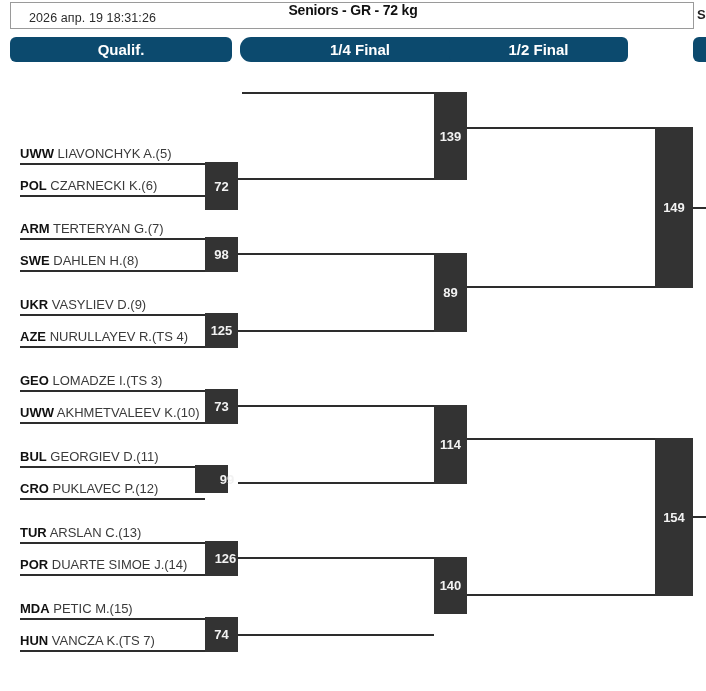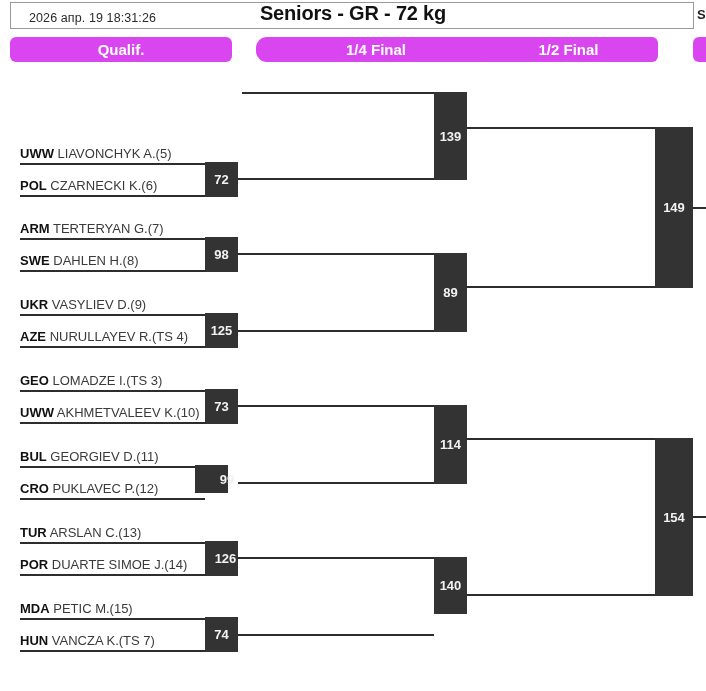--- a/index.html
+++ b/index.html
@@ -36,21 +36,21 @@
     font-size: 12.5px;
     color: #2b2b2b;
     letter-spacing: 0.1px;
     white-space: nowrap;
   }
   #evttitle {
     position: absolute;
     left: 0; top: 2px;
     width: 706px;
     text-align: center;
-    font-size: 20px;
+    font-size: 14px;
     font-weight: bold;
     color: #111111;
     letter-spacing: -0.2px;
     white-space: nowrap;
   }
   #rightcut {
     position: absolute;
     left: 697px; top: 7px;
     font-size: 13px;
     font-weight: bold;
@@ -58,34 +58,34 @@
     overflow: hidden;
     width: 9px;
     white-space: nowrap;
   }
 
   
   .roundbar {
     position: absolute;
     top: 37px;
     height: 25px;
-    background: #d946ef;
+    background: #0c4a6e;
     border-radius: 6px;
     color: #ffffff;
     font-size: 15px;
     font-weight: bold;
     text-align: center;
     line-height: 25px;
     white-space: nowrap;
     overflow: hidden;
     box-sizing: border-box;
   }
   #bar-qualif { left: 10px;  width: 222px; }
-  #bar-q      { left: 256px; width: 240px; border-radius: 11px; }
-  #bar-s      { left: 479px; width: 179px; }
+  #bar-q      { left: 240px; width: 240px; border-radius: 11px; }
+  #bar-s      { left: 449px; width: 179px; }
   #bar-f      { left: 693px; width: 60px; border-radius: 6px 0 0 6px; }
 
   
   #bracket {
     position: absolute;
     left: 0; top: 66px;
     width: 706px; height: 625px;
   }
 
   
@@ -144,21 +144,21 @@
   <div class="name" style="left:20px; top:80px;">
     <b>UWW</b> 
     <span>LIAVONCHYK A.(5)</span>
   </div>
   <div class="hline" style="left:20px; top:97px; width:185px;"></div>
   <div class="name" style="left:20px; top:112px;">
     <b>POL</b> 
     <span>CZARNECKI K.(6)</span>
   </div>
   <div class="hline" style="left:20px; top:129px; width:185px;"></div>
-  <div class="mnum" style="left:205px; top:96px; width:33px; height:35px;">72</div>
+  <div class="mnum" style="left:205px; top:96px; width:33px; height:48px;">72</div>
 
   <div class="name" style="left:20px; top:155px;">
     <b>ARM</b> 
     <span>TERTERYAN G.(7)</span>
   </div>
   <div class="hline" style="left:20px; top:172px; width:185px;"></div>
   <div class="name" style="left:20px; top:187px;">
     <b>SWE</b> 
     <span>DAHLEN H.(8)</span>
   </div>

